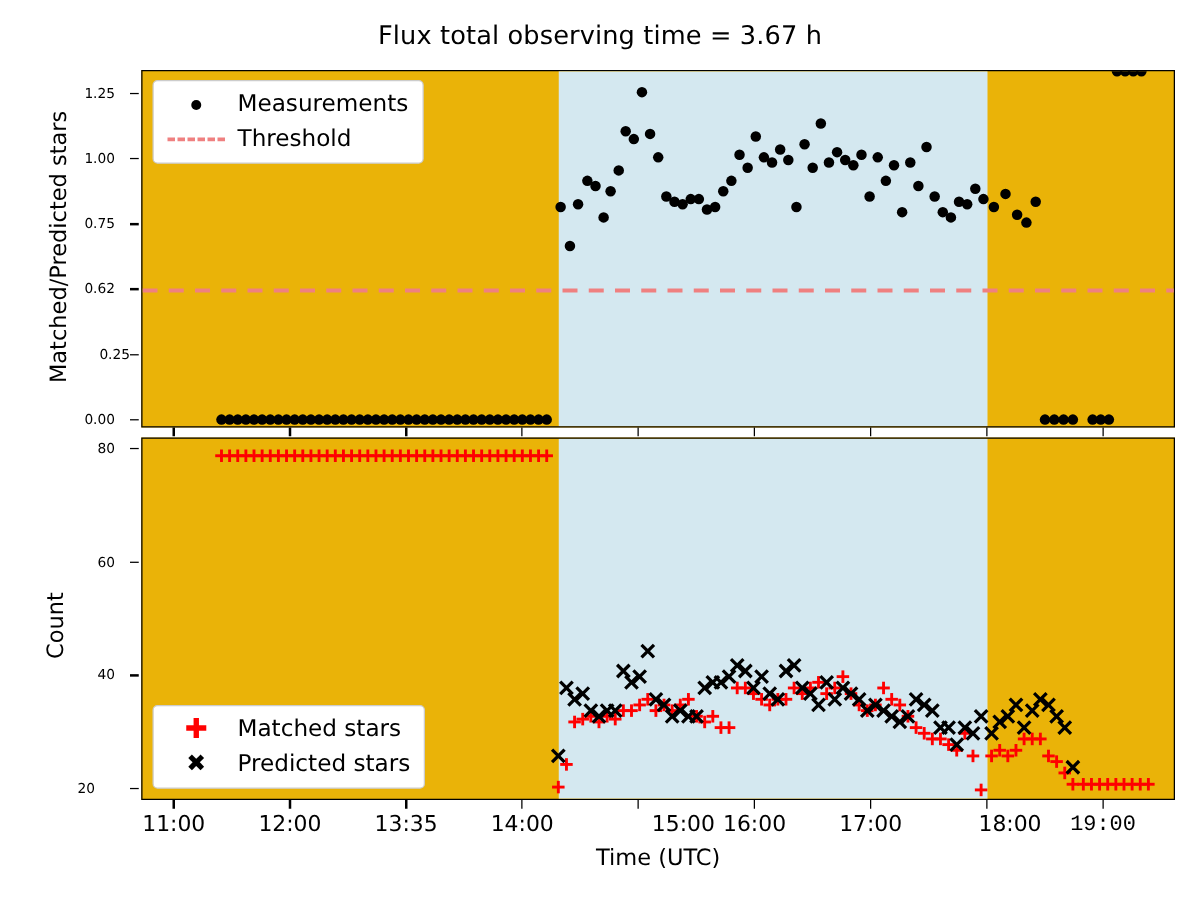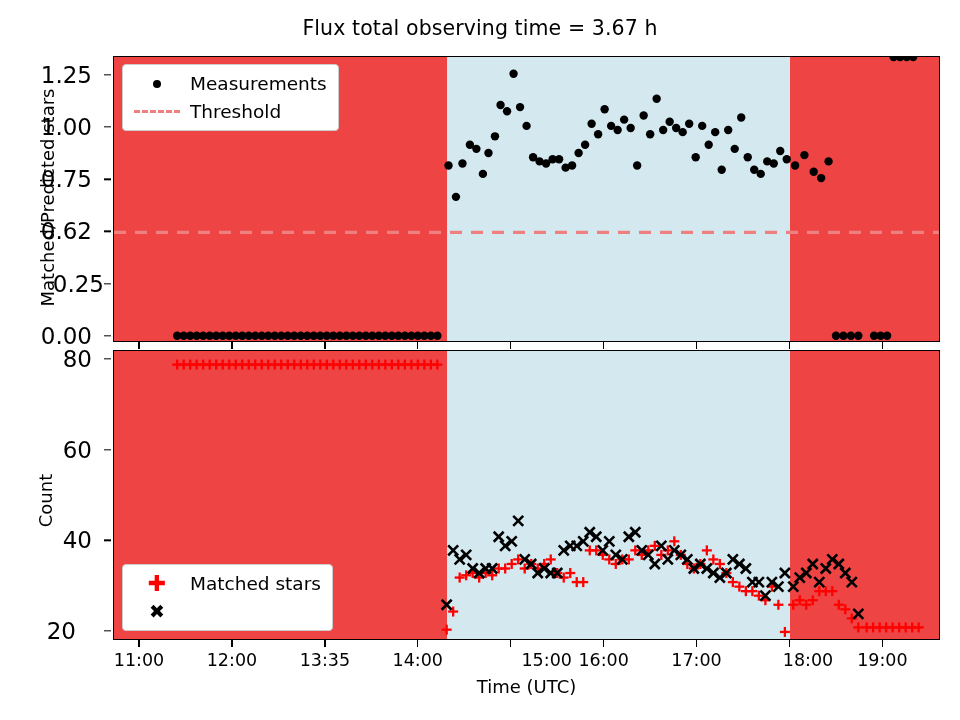--- a/index.html
+++ b/index.html
@@ -5,30 +5,30 @@
   html,body{margin:0;padding:0;background:#ffffff;}
   body{width:960px;height:720px;font-family:"DejaVu Sans",sans-serif;overflow:hidden;}
   #root{position:relative;width:960px;height:600px;}
 
   .title{
     position:absolute;left:0;top:16px;width:960px;text-align:center;
     font-size:20.5px;color:#000;letter-spacing:.1px;
   }
 
   
-  .panel{position:absolute;left:113px;width:827px;border:1.35px solid #000;box-sizing:border-box;background:#ef4444;overflow:hidden;}
+  .panel{position:absolute;left:113px;width:827px;border:1.35px solid #000;box-sizing:border-box;background:#eab308;overflow:hidden;}
   #panel-top{top:56px;height:286px;}
   #panel-bottom{top:350px;height:290px;}
 
   .shade{position:absolute;top:0;bottom:0;background:#d4e8f0;}
 
   svg.layer{position:absolute;left:0;top:0;width:100%;height:100%;overflow:visible;}
 
   
-  .ytick{position:absolute;right:0;transform:translateY(-50%);font-size:23px;color:#000;white-space:nowrap;text-align:left;}
+  .ytick{position:absolute;right:0;transform:translateY(-50%);font-size:11px;color:#000;white-space:nowrap;text-align:left;}
   .ytickcol{position:absolute;left:0px;width:104px;top:0;height:720px;pointer-events:none;}
   .ymark{position:absolute;left:104px;width:7px;height:1.35px;background:#000;transform:translateY(-50%);}
 
   .ylabel{position:absolute;font-size:18px;color:#000;transform-origin:50% 50%;white-space:nowrap;}
   #ylabel-top{transform:rotate(-90deg);left:-96px;top:187px;width:286px;text-align:center;}
   #ylabel-bot{transform:rotate(-90deg);left:-100px;top:490px;width:290px;text-align:center;}
 
   
   .xmark{position:absolute;top:640px;width:1.35px;height:7px;background:#000;}
   .xmark-mid{position:absolute;width:1.35px;height:7px;background:#000;top:342px;}
@@ -510,20 +510,21 @@
       <div class="legend-row">
         <span class="legend-key">
             <span class="key-plus">✚</span>
           </span>
         <span class="legend-text">Matched stars</span>
       </div>
       <div class="legend-row">
         <span class="legend-key">
             <span class="key-cross">✖</span>
           </span>
+        <span class="legend-text">Predicted stars</span>
       </div>
     </div>
   </div>
 
   <div id="xaxis">
       <div class="xmark" style="left: 138.318px;"></div>
       <div class="xmark-mid" style="left: 138.318px;"></div>
       <div class="xtick" style="left: 139.018px;">11:00</div>
       <div class="xmark" style="left: 231.239px;"></div>
       <div class="xmark-mid" style="left: 231.239px;"></div>
@@ -541,21 +542,21 @@
       <div class="xmark-mid" style="left: 602.925px;"></div>
       <div class="xtick" style="left: 603.625px;">16:00</div>
       <div class="xmark" style="left: 695.846px;"></div>
       <div class="xmark-mid" style="left: 695.846px;"></div>
       <div class="xtick" style="left: 696.546px;">17:00</div>
       <div class="xmark" style="left: 788.767px;"></div>
       <div class="xmark-mid" style="left: 788.767px;"></div>
       <div class="xtick" style="left: 808px;">18:00</div>
       <div class="xmark" style="left: 881.689px;"></div>
       <div class="xmark-mid" style="left: 881.689px;"></div>
-      <div class="xtick" style="left: 882.389px;">19:00</div>
+      <div class="xtick" style="left: 882.389px; font-family: Liberation Mono, monospace;">19:00</div>
     </div>
   <div class="xlabel">Time (UTC)</div>
 
 <div class="ymark" style="top: 335.737px;"></div>
     <div class="ymark" style="top: 283.547px;"></div>
     <div class="ymark" style="top: 231.358px;"></div>
     <div class="ymark" style="top: 179.168px;"></div>
     <div class="ymark" style="top: 126.978px;"></div>
     <div class="ymark" style="top: 74.7883px;"></div>
     <div class="ymark" style="top: 630.938px;"></div>

